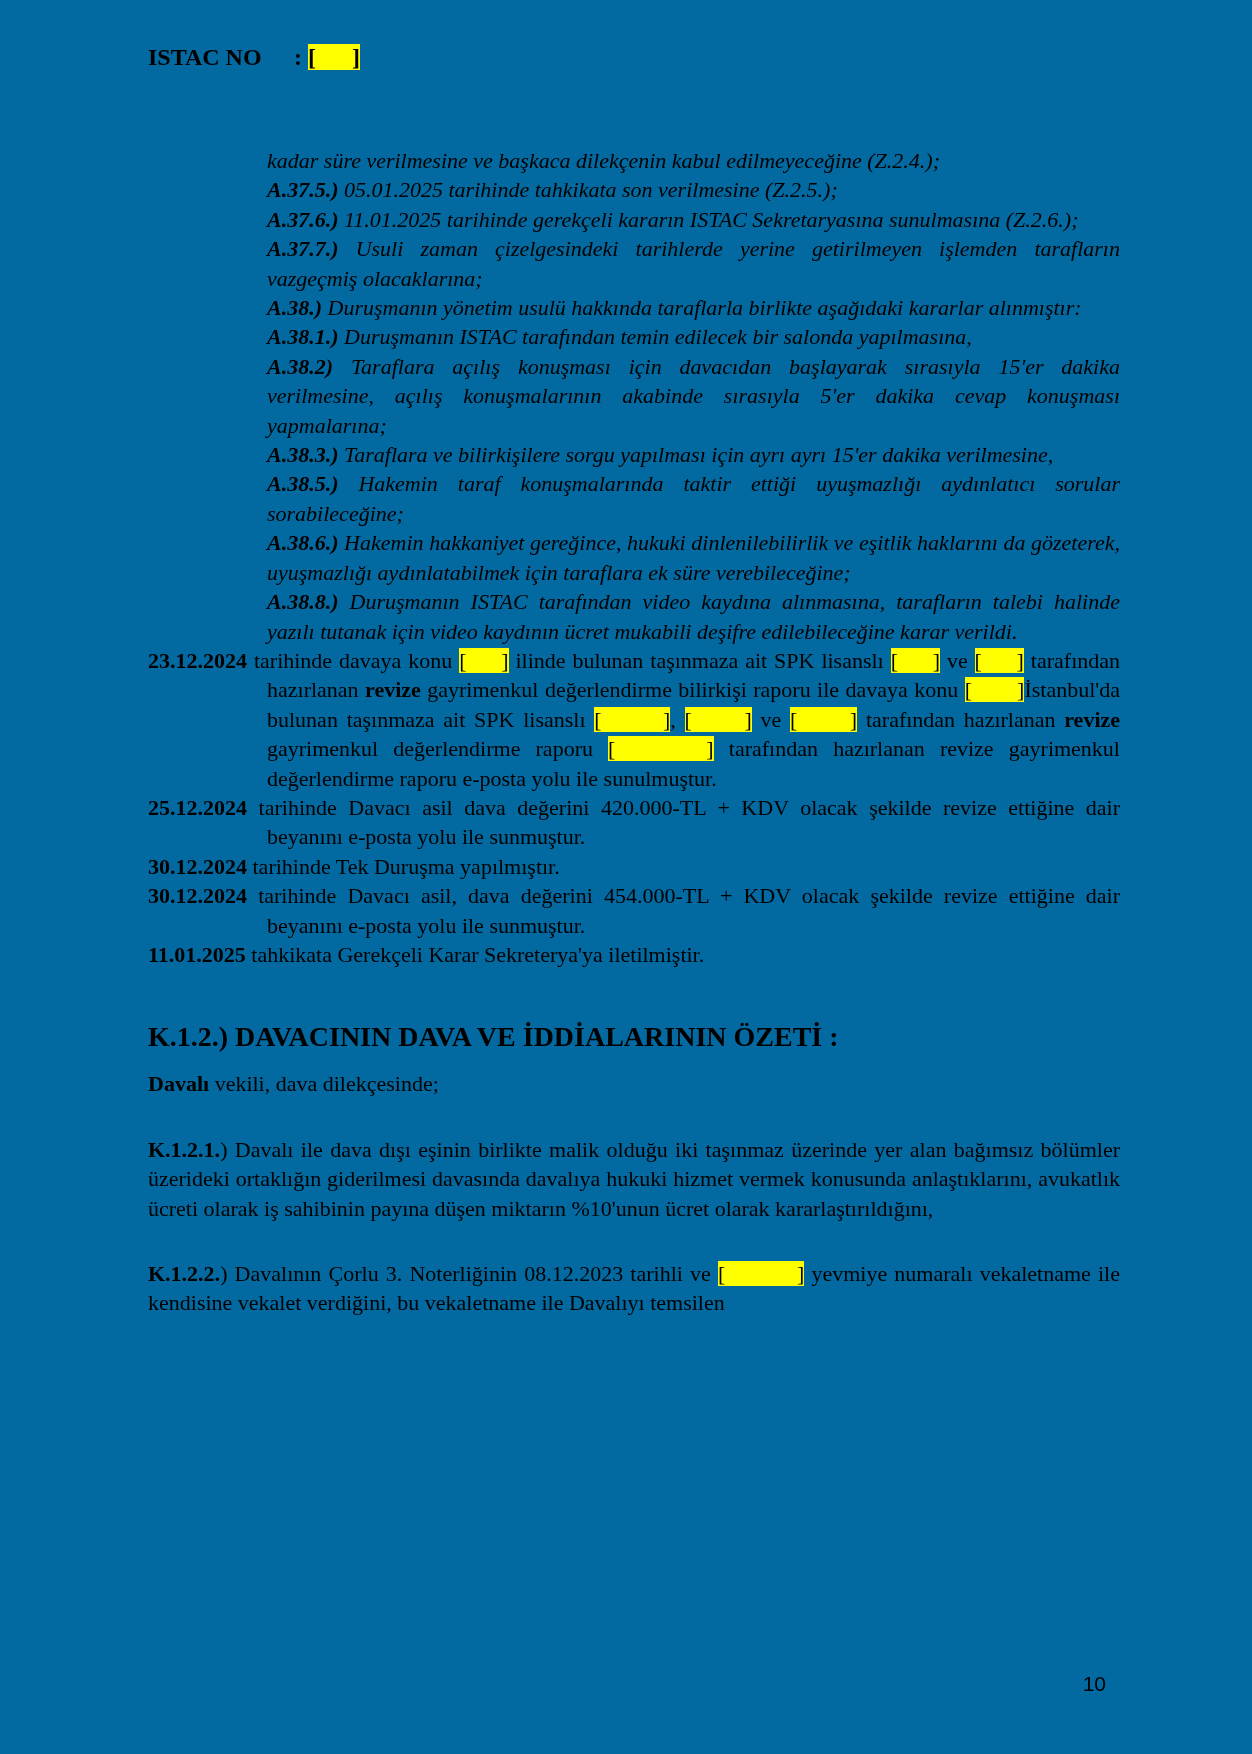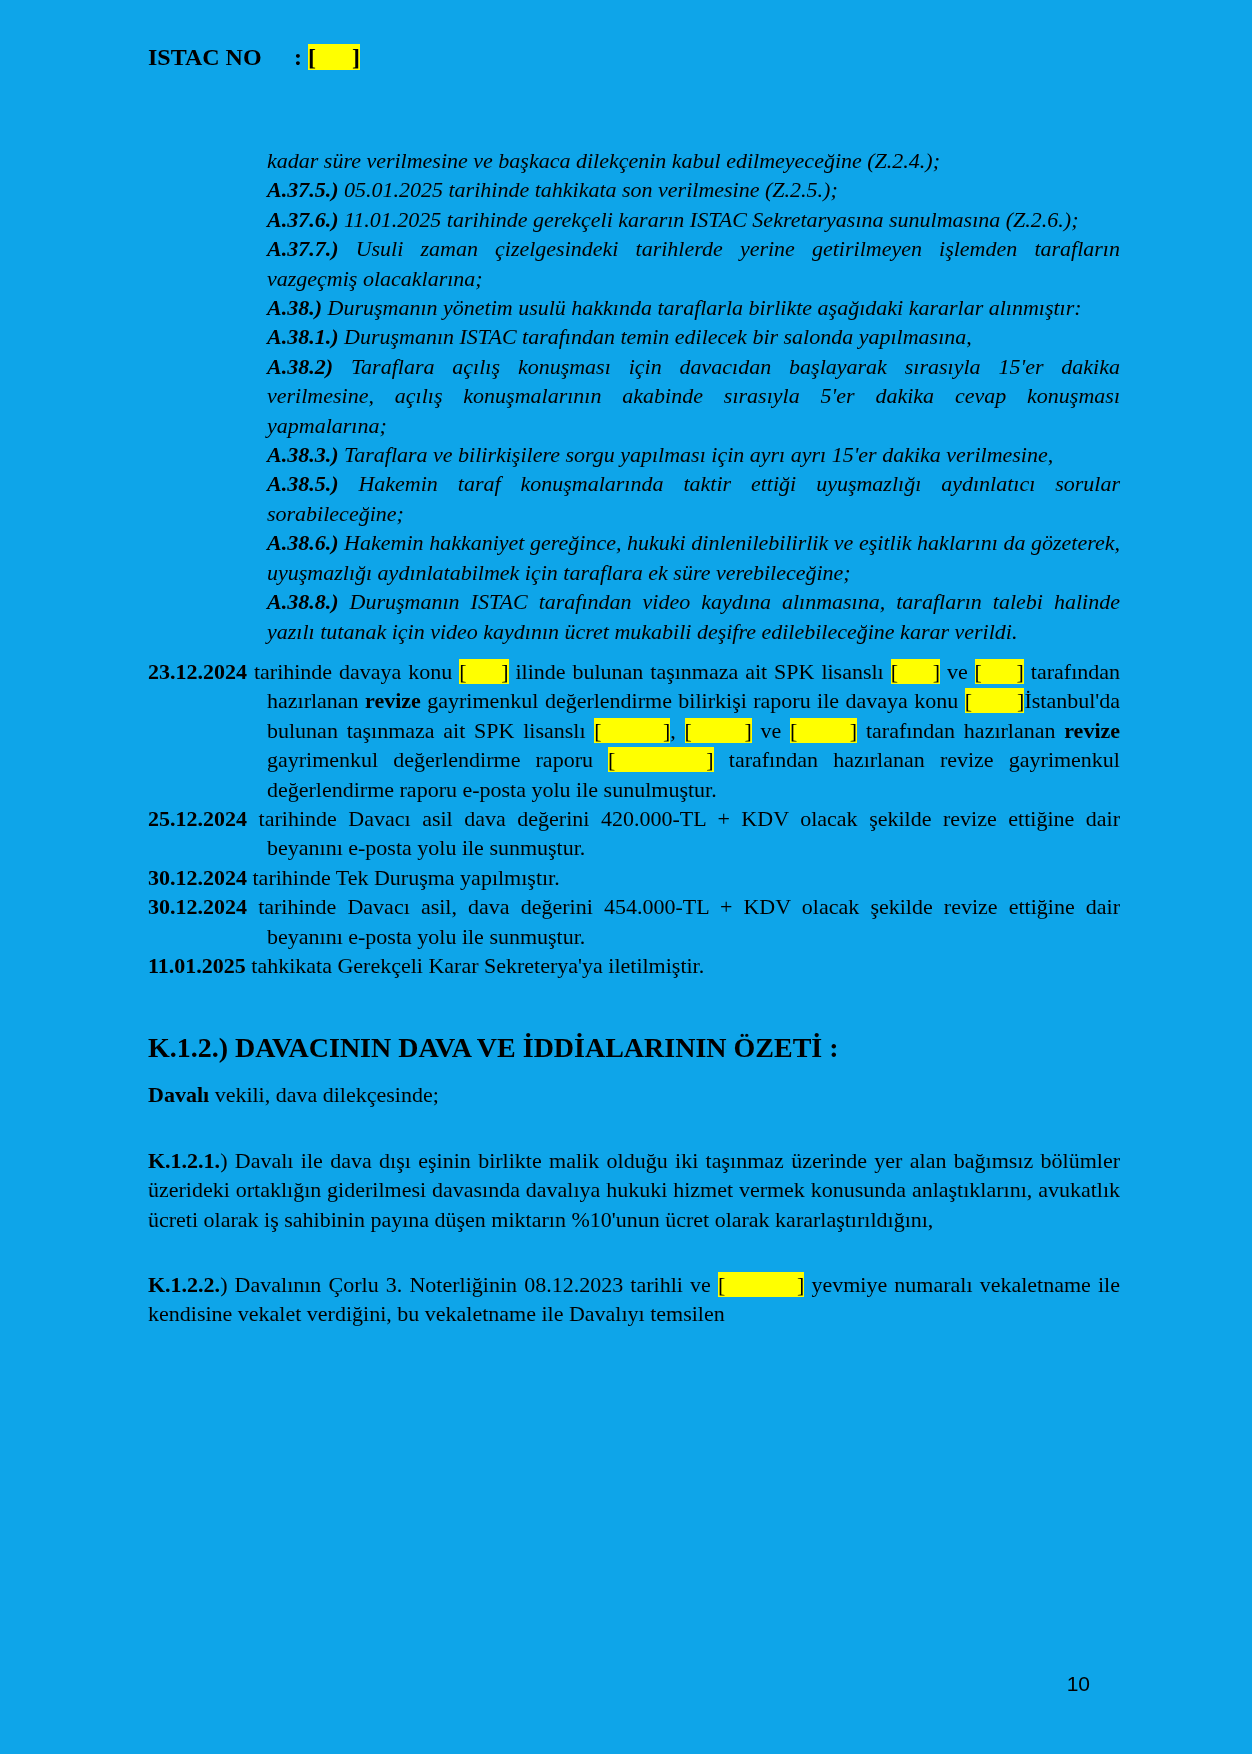--- a/index.html
+++ b/index.html
@@ -1,52 +1,52 @@
 <!DOCTYPE html>
 <html><head>
 <meta charset="utf-8">
 <style>
   html,body { margin:0; padding:0; background:#ffffff; }
   body { width:1252px; height:1754px; color:#000; font-family:"Liberation Serif", serif; }
   .page {
     position:relative; box-sizing:border-box;
     width:1252px; height:1754px;
     padding:42px 132px 0 148px;
-    background:#0ea5e9; overflow:hidden;
+    background:#0369a1; overflow:hidden;
   }
   .doc-header { font-weight:bold; font-size:24px; line-height:30px; white-space:nowrap; }
   .doc-header .hdr-label { display:inline-block; min-width:118px; }
   .doc-header .hdr-colon { display:inline-block; margin-left:28px; margin-right:6px; }
 
   .hl { background:#ffff00; }
   .b  { font-weight:bold; }
 
   .procedural {
     margin-left:119px; margin-top:74px;
     font-style:italic; font-size:22px; line-height:29.4px;
     text-align:justify;
   }
   .procedural p { margin:0; }
 
-  .timeline { margin-top:11px; font-size:22px; line-height:29.4px; }
+  .timeline { margin-top:0; font-size:22px; line-height:29.4px; }
   .entry {
     padding-left:119px; text-indent:-119px;
     text-align:justify; margin:0;
   }
   .entry .date { font-weight:bold; }
 
   .section-heading {
     margin-top:50px; font-weight:bold; font-size:28px; line-height:36px;
   }
   .section-intro { margin-top:14px; font-size:22px; line-height:29.4px; }
   .kpar {
     margin-top:36px; font-size:22px; line-height:29.4px; text-align:justify;
   }
   .page-number {
-    position:absolute; top:1672px; right:162px;
+    position:absolute; top:1672px; right:146px;
     font-family:"Liberation Sans", sans-serif; font-size:21px;
   }
 </style>
 </head>
 <body>
 
 <div class="page">
 
   <div class="doc-header">
     <span class="hdr-label">ISTAC NO</span><span class="hdr-colon">:</span><span class="hl">[&nbsp;&nbsp;&nbsp;&nbsp;&nbsp;&nbsp;]</span>

